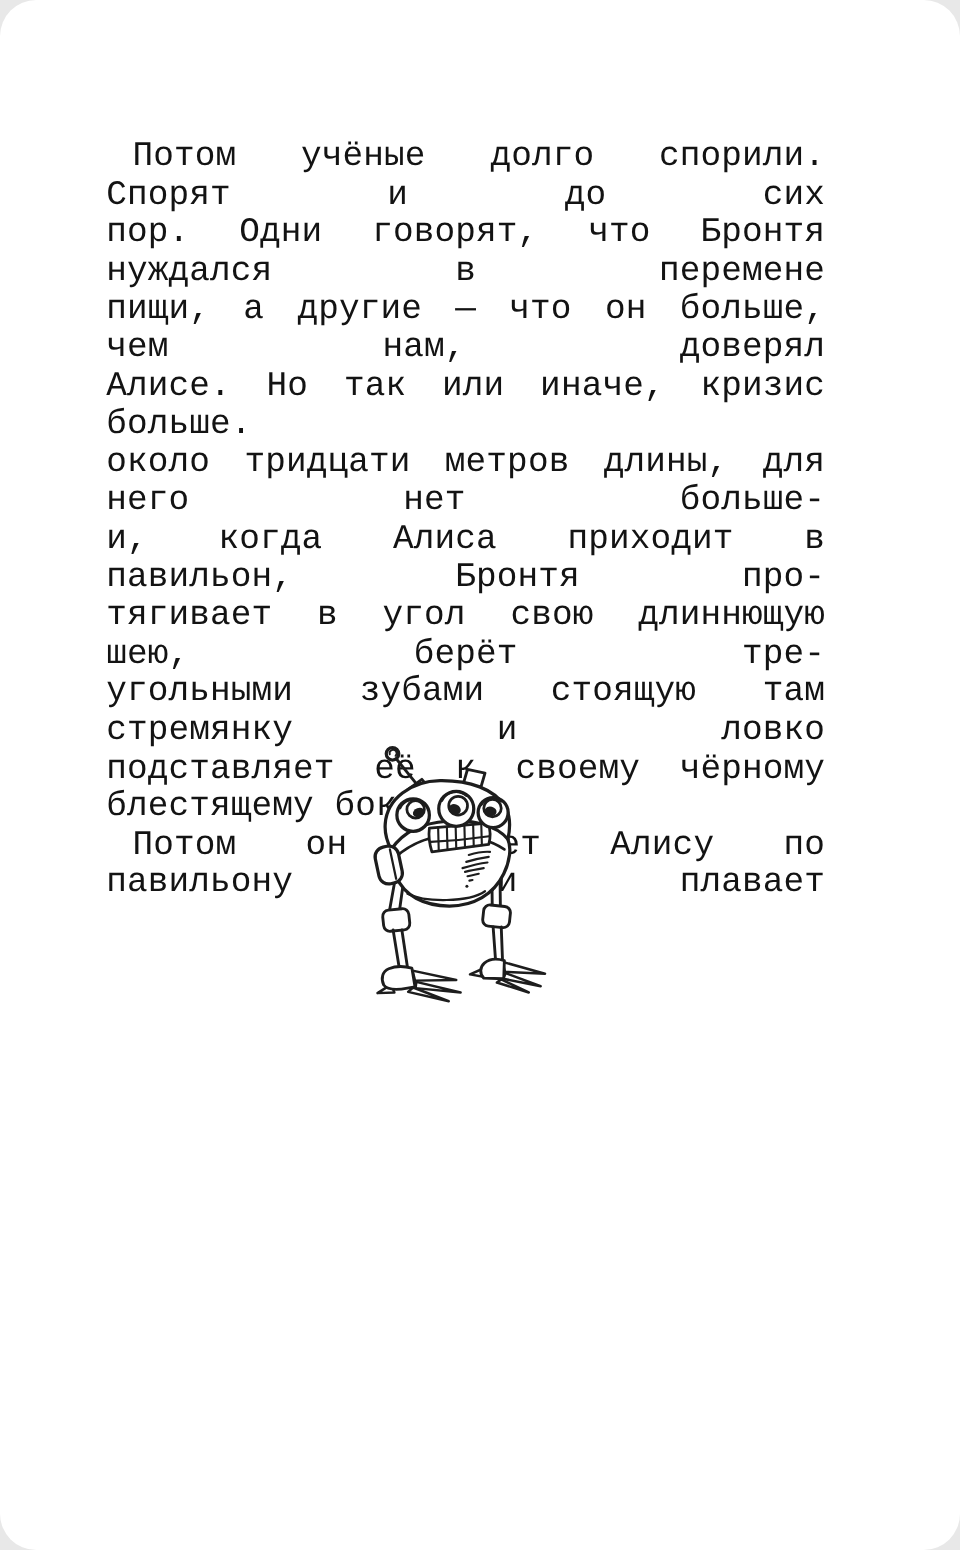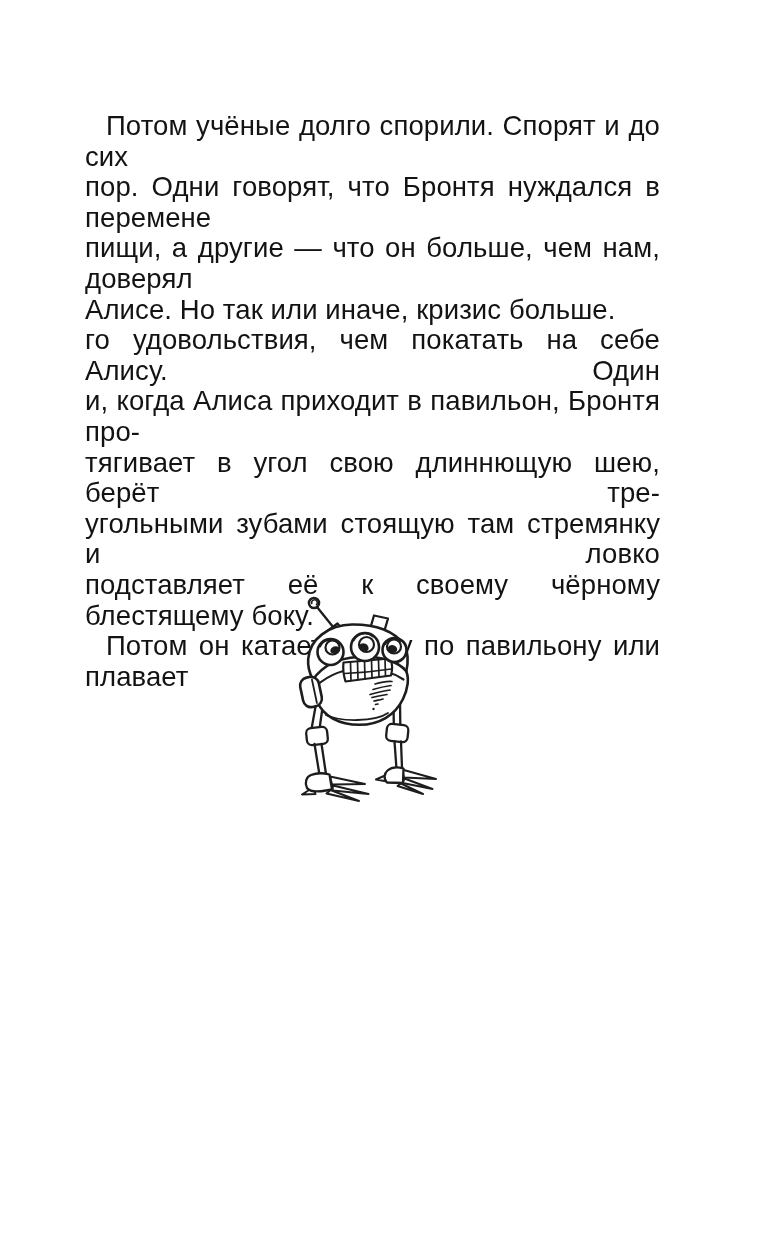--- a/index.html
+++ b/index.html
@@ -2,21 +2,22 @@
 <html><head>
 <meta charset="utf-8">
 <style>
   html,body { margin:0; padding:0; background:#e8e8e8; }
   .page {
     position:relative;
     width:768px; height:1240px;
     margin:0 auto;
     background:#ffffff;
     overflow:hidden;
-    font-family:Liberation Sans, sans-serif;
+    font-family:Liberation Mono, monospace;
+    border-radius:29px;
   }
   .text-block {
     position:absolute;
     left:85px; top:111px; width:575px;
     color:#131313;
     font-size:27.5px;
     line-height:30.6px;
     letter-spacing:0.1px;
   }
   .para { margin:0; }
@@ -35,21 +36,21 @@
 <div class="page">
 
   <div class="text-block">
       <div class="para">
         <div class="line first">Потом учёные долго спорили. Спорят и до сих</div>
         <div class="line">пор. Одни говорят, что Бронтя нуждался в перемене</div>
         <div class="line">пищи, а другие — что он больше, чем нам, доверял</div>
         <div class="line last">Алисе. Но так или иначе, кризис больше.</div>
       </div>
       <div class="para">
-        <div class="line">го удовольствия, чем покатать на себе Алису. Один</div>
+        <div class="line">около тридцати метров длины, для него нет больше-</div>
         <div class="line">и, когда Алиса приходит в павильон, Бронтя про-</div>
         <div class="line">тягивает в угол свою длиннющую шею, берёт тре-</div>
         <div class="line">угольными зубами стоящую там стремянку и ловко</div>
         <div class="line last">подставляет её к своему чёрному блестящему боку.</div>
       </div>
       <div class="para">
         <div class="line first">Потом он катает Алису по павильону или плавает</div>
       </div>
     </div>
 

